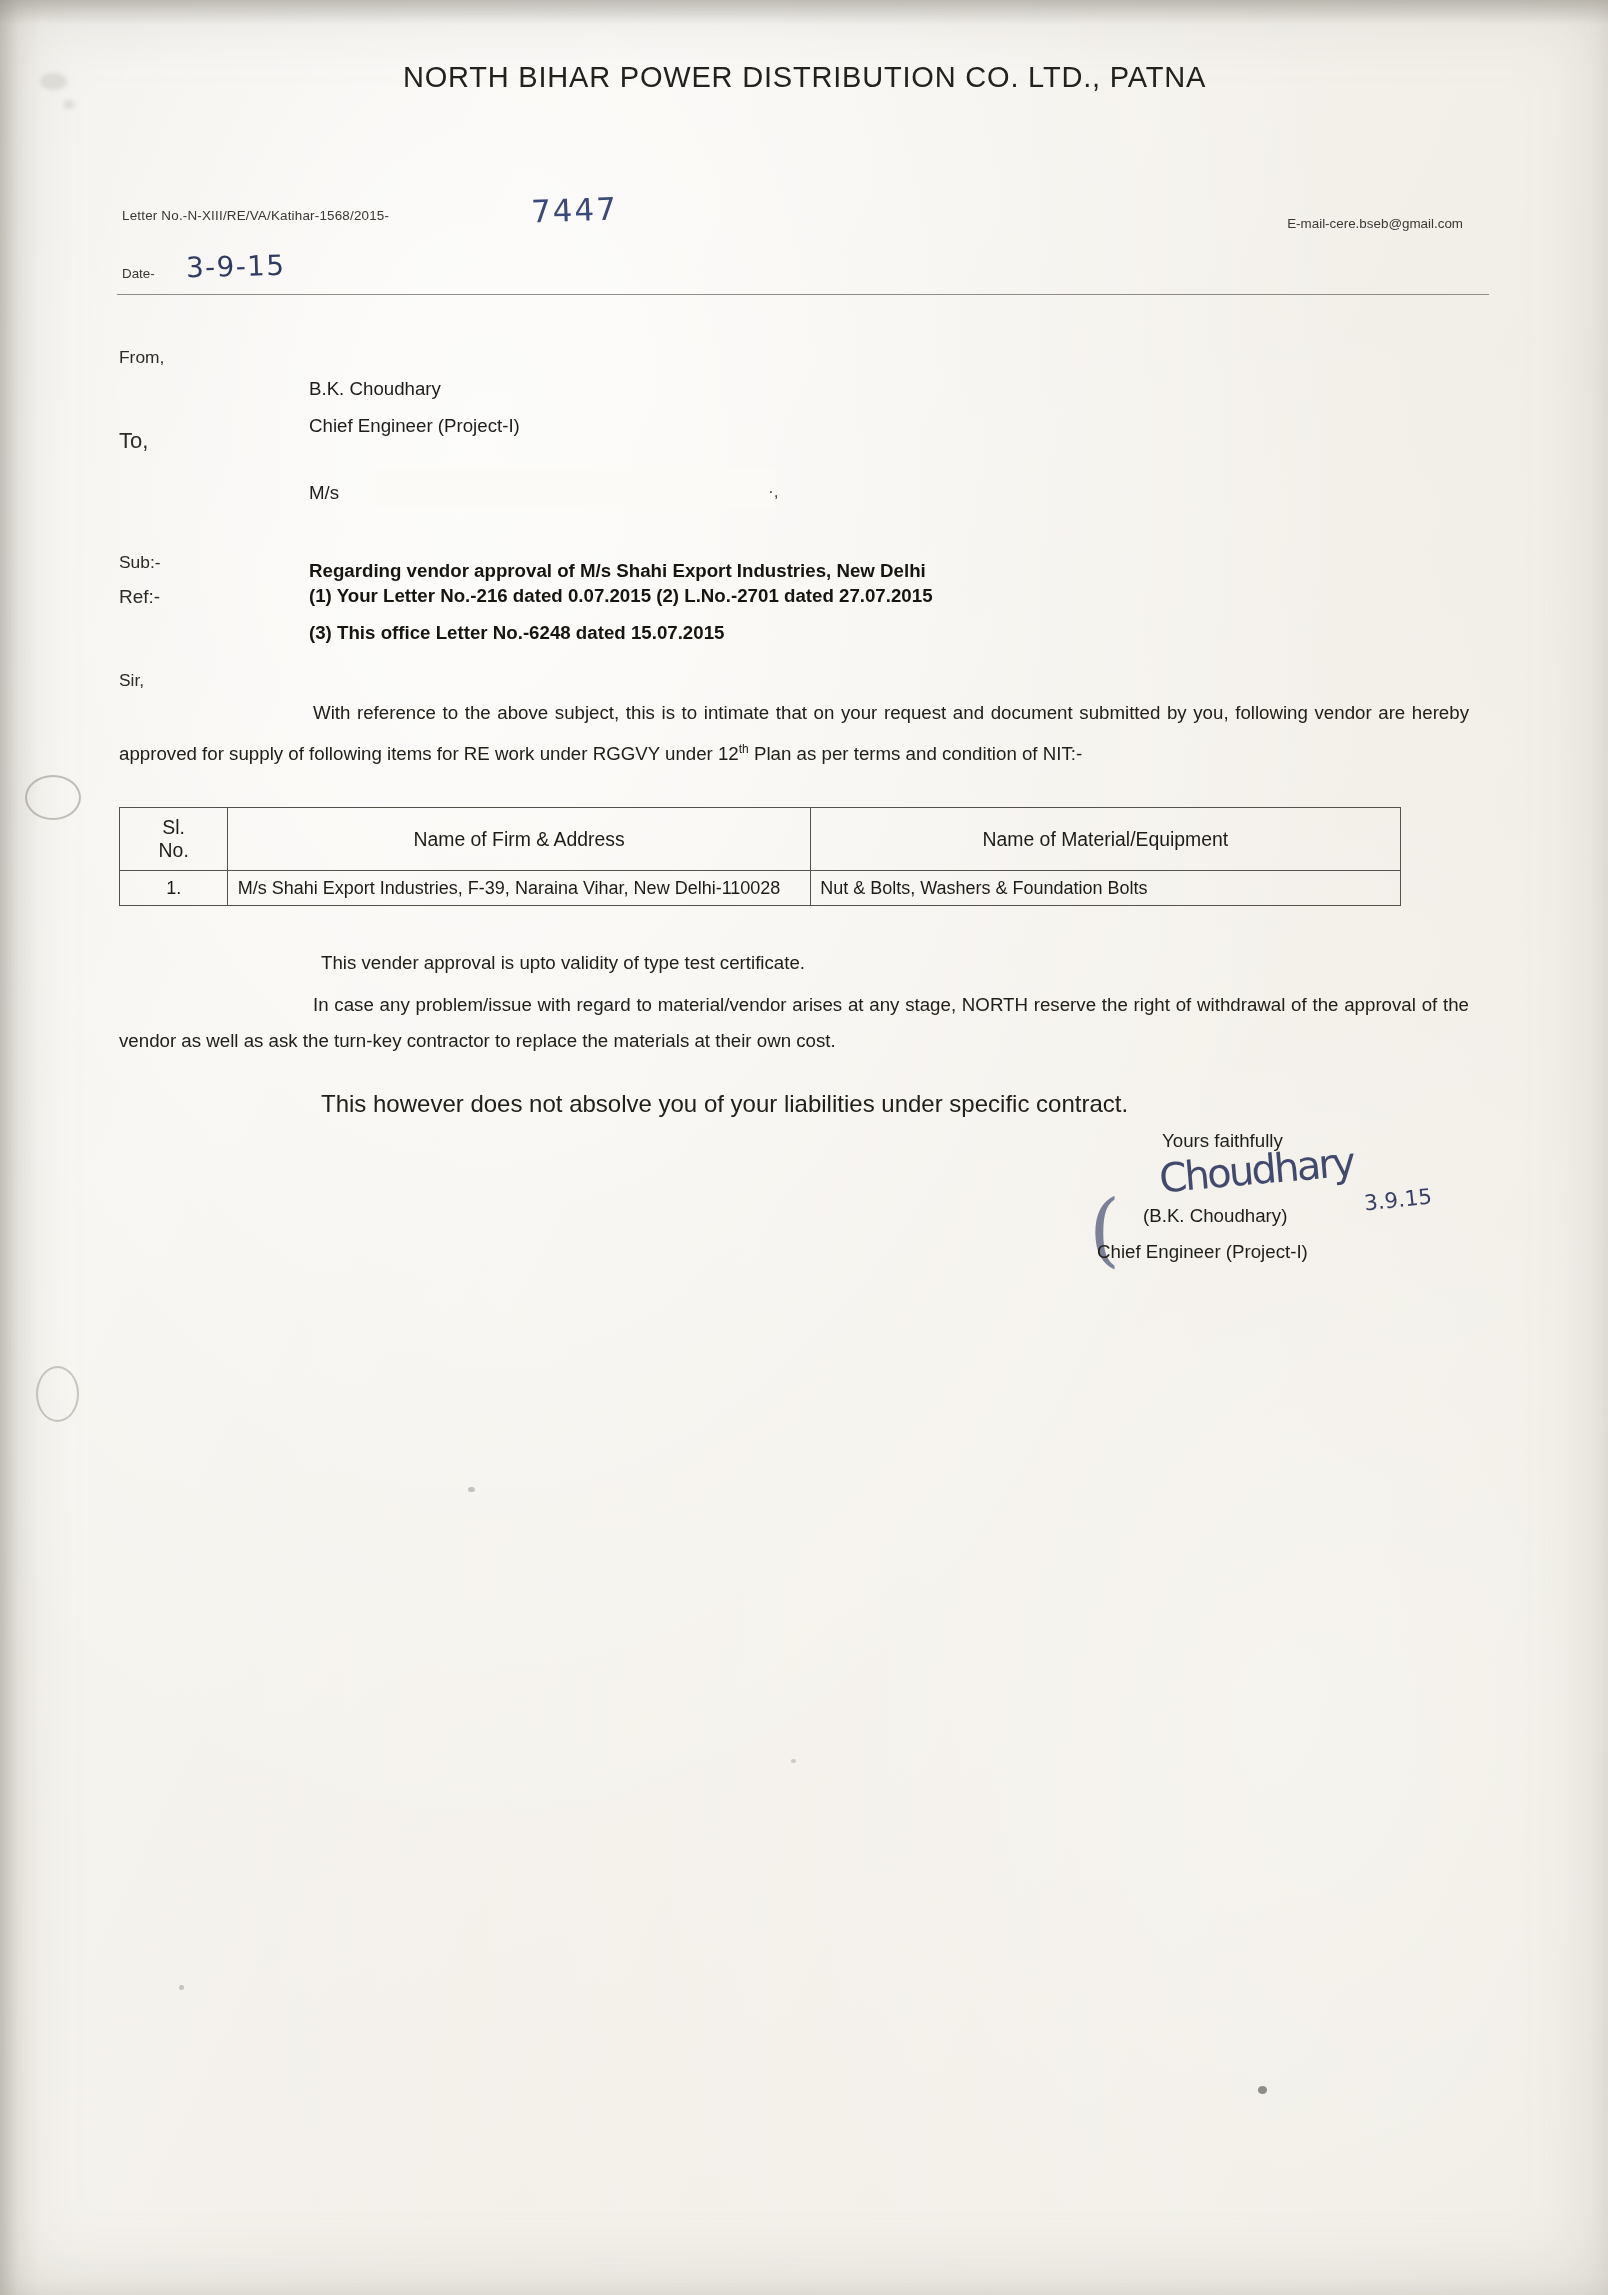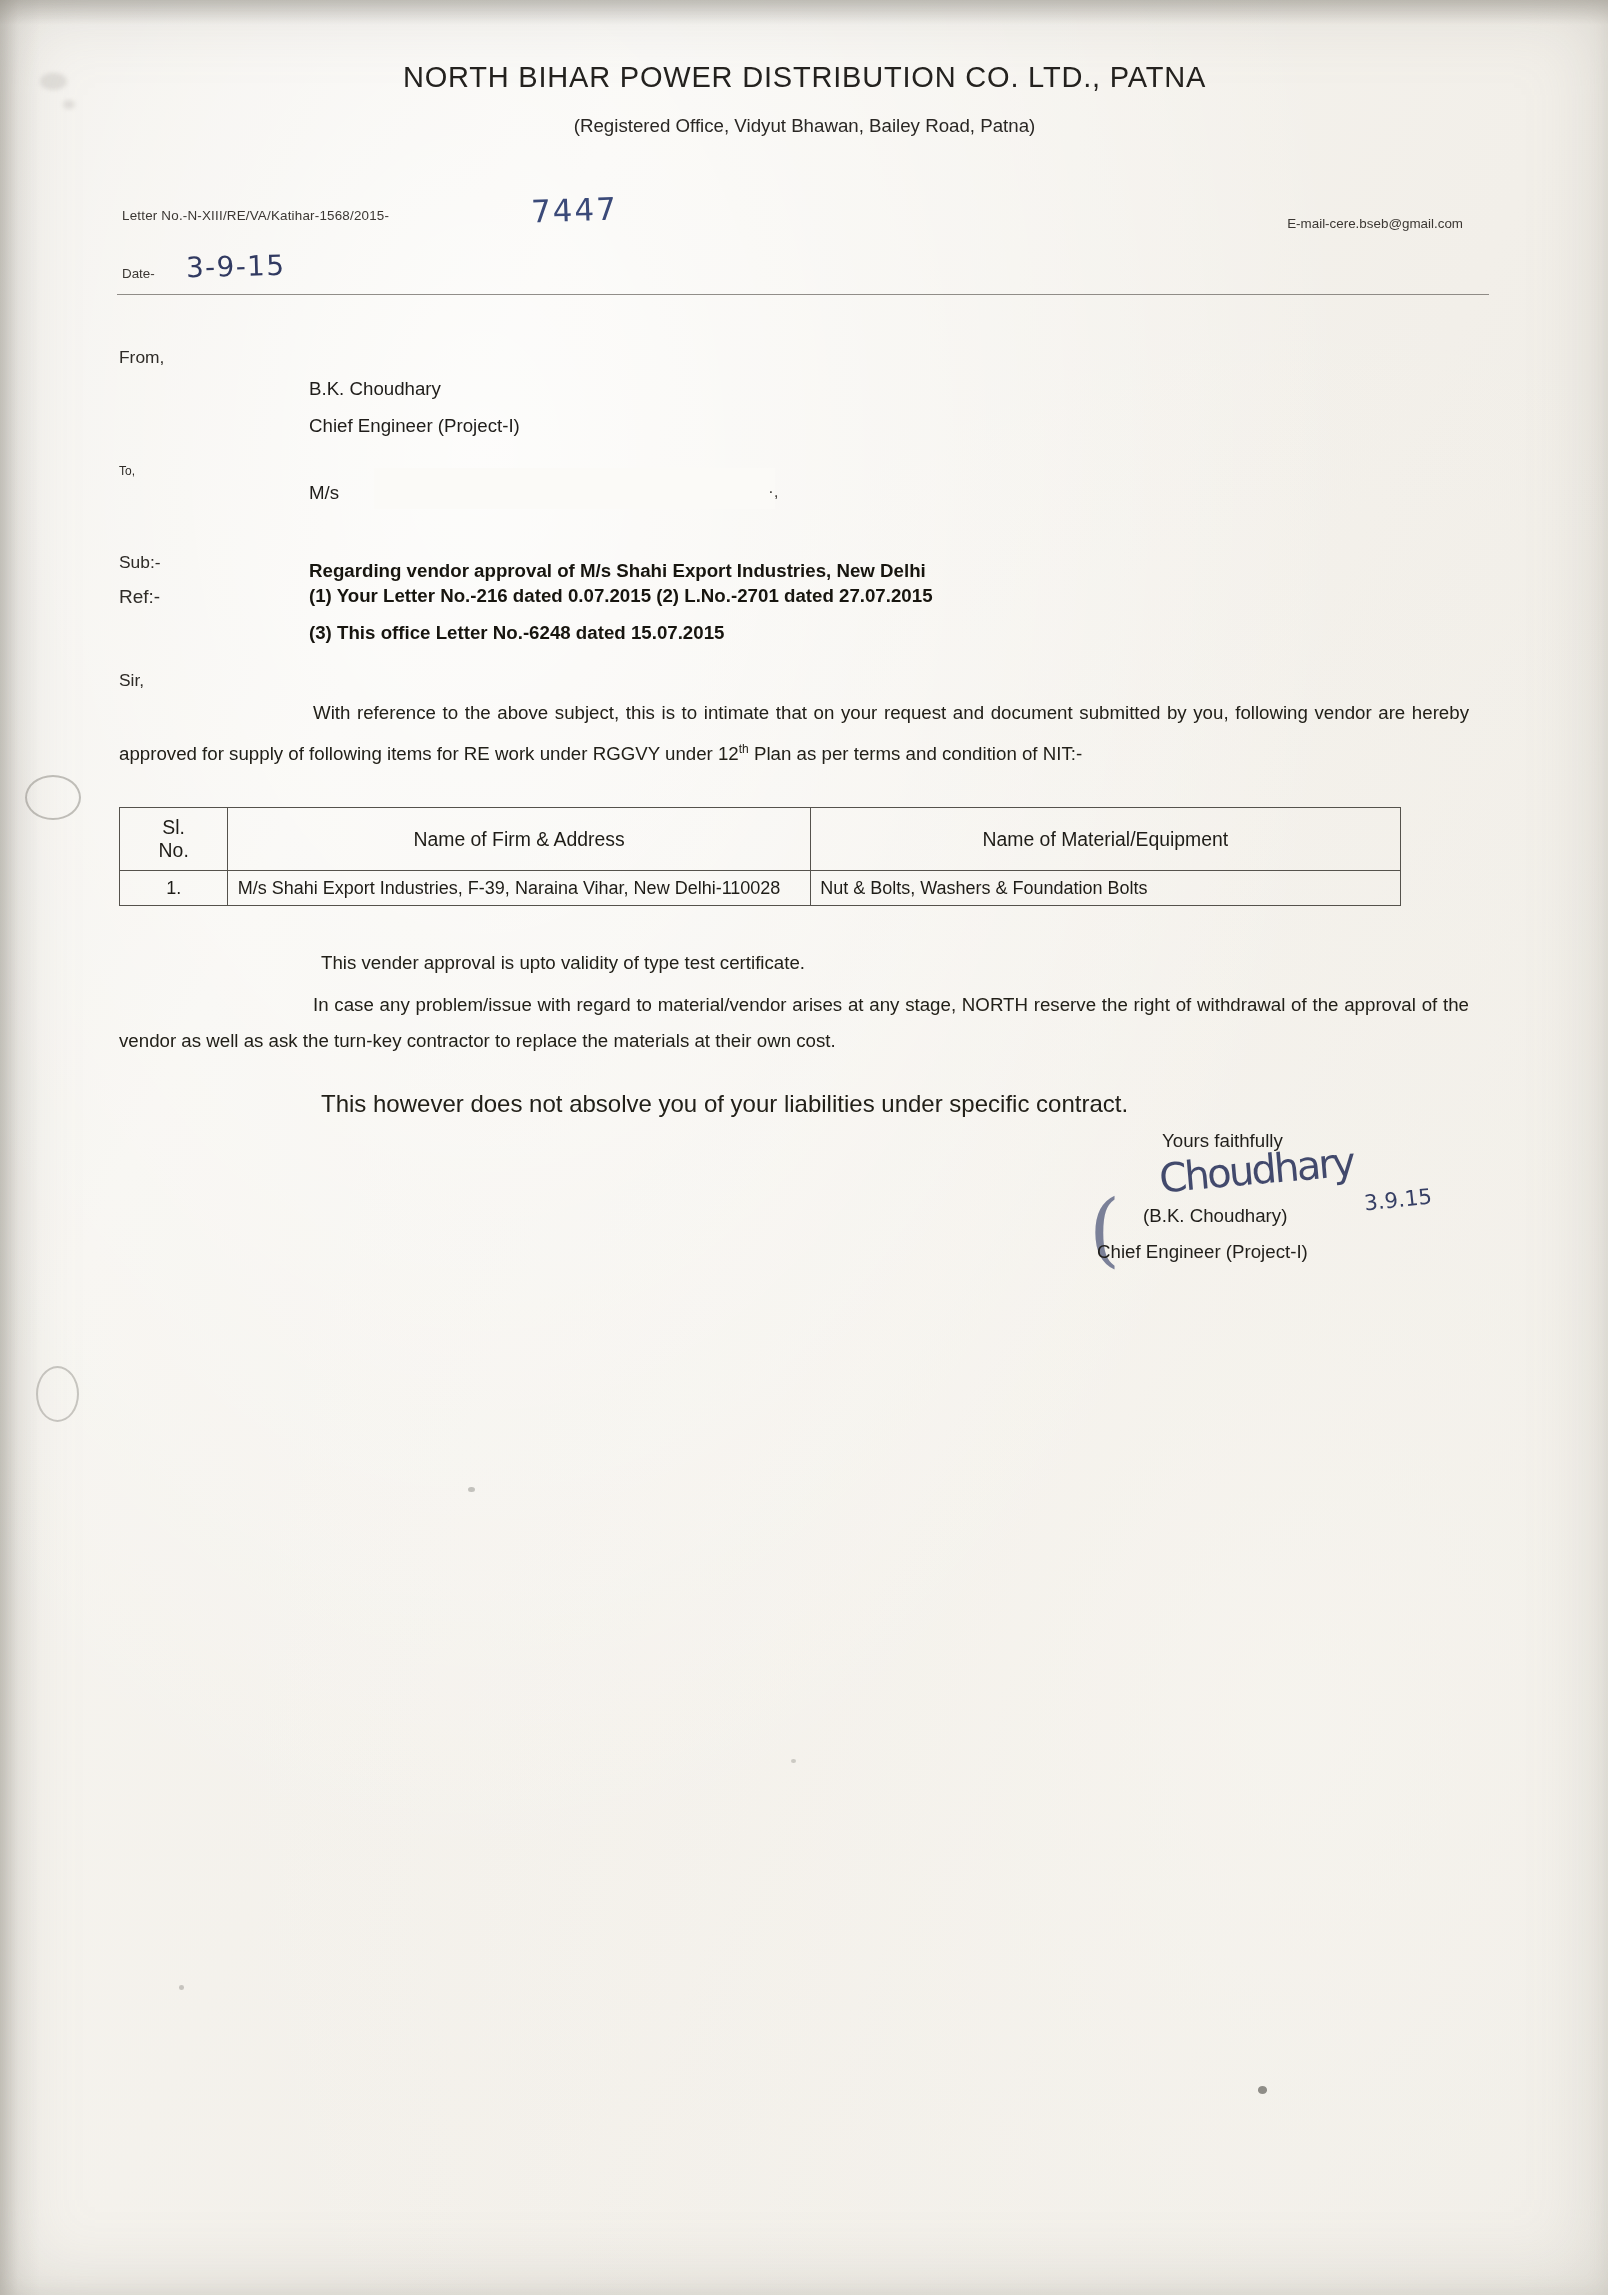--- a/index.html
+++ b/index.html
@@ -145,22 +145,22 @@
   .from-desig {
     position: absolute;
     left: 309px;
     top: 415px;
     font-size: 18.7px;
     color: #1f1d1a;
   }
   .lbl-to {
     position: absolute;
     left: 119px;
-    top: 464px;
-    font-size: 12px;
+    top: 428px;
+    font-size: 22px;
     color: #2e2b27;
   }
   .to-ms {
     position: absolute;
     left: 309px;
     top: 482px;
     font-size: 18.7px;
     color: #1f1d1a;
   }
   .to-blank {
@@ -372,21 +372,20 @@
 </style>
 </head>
 <body>
 
 <div class="page">
   <div class="paper-tone"></div>
 
   <div class="content">
 
     <div class="org-title">NORTH BIHAR POWER DISTRIBUTION CO. LTD., PATNA</div>
-    <div class="org-sub">(Registered Office, Vidyut Bhawan, Bailey Road, Patna)</div>
 
     <div class="letter-no">Letter No.-N-XIII/RE/VA/Katihar-1568/2015-</div>
     <div class="letter-no-hand">7447</div>
     <div class="email">E-mail-cere.bseb@gmail.com</div>
 
     <div class="date-label">Date-</div>
     <div class="date-hand">3-9-15</div>
 
     <div class="rule"></div>
 

